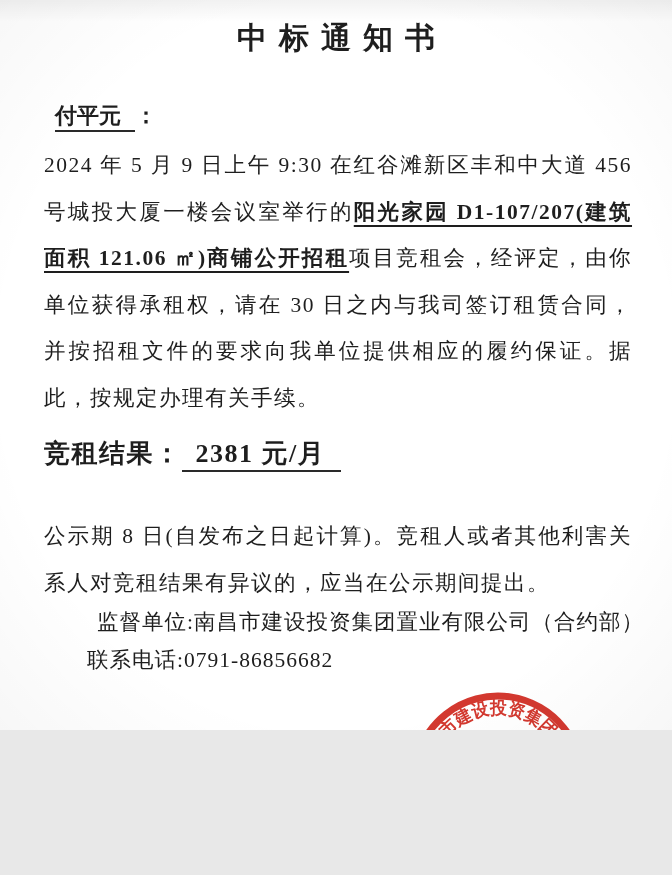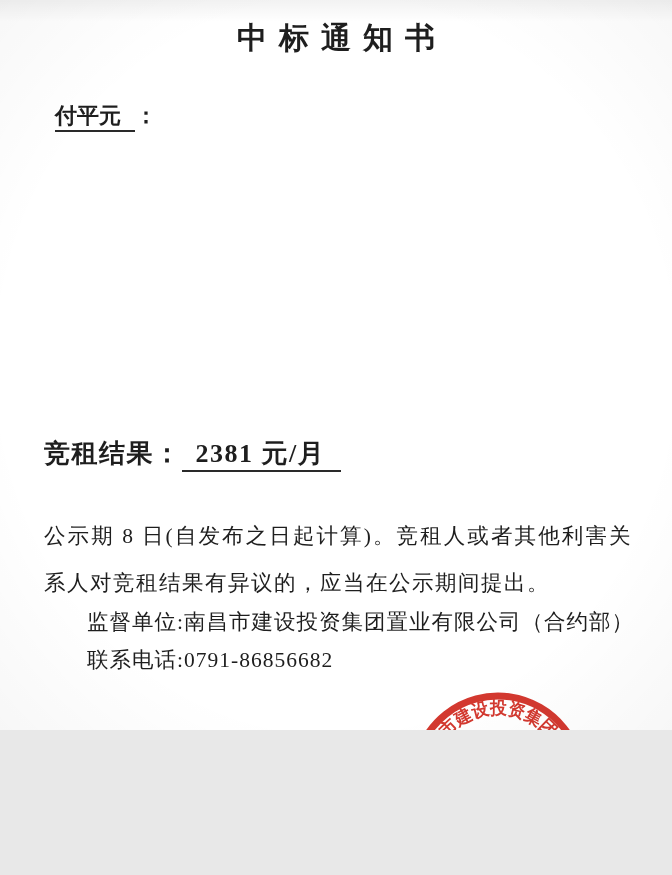--- a/index.html
+++ b/index.html
@@ -73,21 +73,21 @@
     padding: 0 16px 2px 14px;
   }
   .info-line {
     position: absolute;
     left: 44px;
     width: 600px;
     font-size: 21.5px;
     letter-spacing: 1px;
     text-indent: 2em;
   }
-  .supervisor-line { top: 607px; }
+  .supervisor-line { top: 607px; text-align: right; }
   .phone-line { top: 645px; }
   .sign-line {
     position: absolute;
     left: 200px; top: 764px;
     font-size: 21px;
     letter-spacing: 2px;
   }
   .date-line {
     position: absolute;
     left: 367px; top: 809px;
@@ -105,20 +105,21 @@
 </style>
 </head>
 <body>
 
 <div class="page">
 
   <div class="doc-title">中标通知书</div>
 
   <div class="salutation"><span class="name">付平元</span><span>：</span></div>
 
+  <div class="para para-1"><span class="indent"></span><span>2024 年 5 月 9 日上午 9:30 在红谷滩新区丰和中大道 456 号城投大厦一楼会议室举行的</span><span class="hl">阳光家园 D1-107/207(建筑面积 121.06 ㎡)商铺公开招租</span><span>项目竞租会，经评定，由你单位获得承租权，请在 30 日之内与我司签订租赁合同，并按招租文件的要求向我单位提供相应的履约保证。据此，按规定办理有关手续。</span></div>
 
   <div class="result-line"><span>竞租结果：</span><span class="value">2381 元/月</span></div>
 
   <div class="para para-2 indent">公示期 8 日(自发布之日起计算)。竞租人或者其他利害关系人对竞租结果有异议的，应当在公示期间提出。</div>
 
   <div class="info-line supervisor-line">监督单位:南昌市建设投资集团置业有限公司（合约部）</div>
 
   <div class="info-line phone-line">联系电话:0791-86856682</div>
 
   <div class="sign-line"><span>招租人：</span><span>南昌市建设投资集团置业有限公司</span></div>

